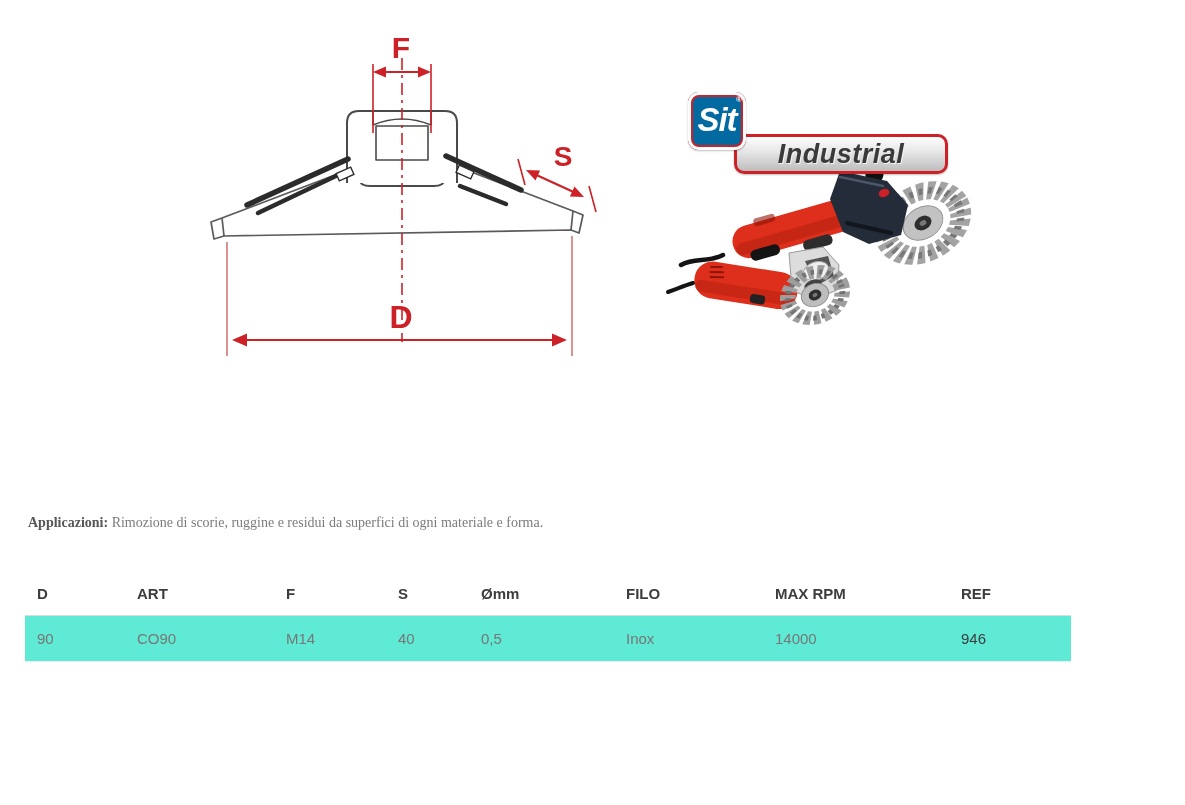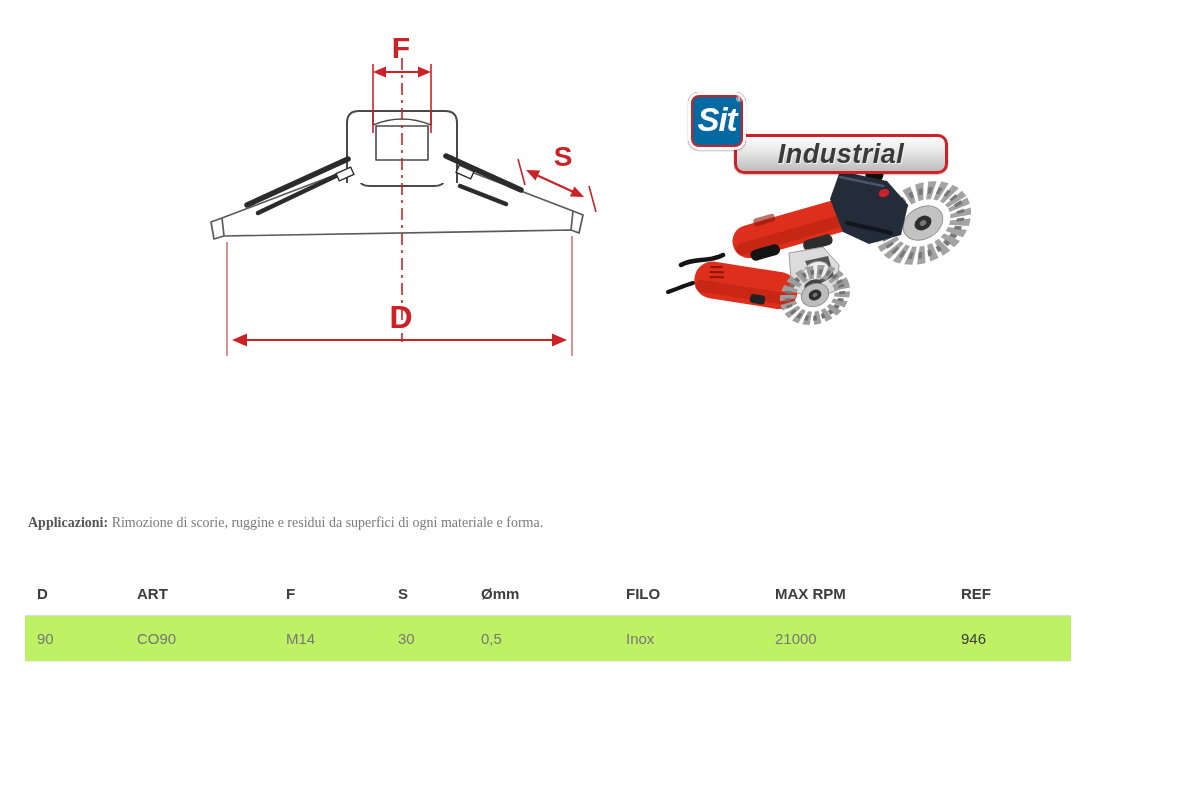--- a/index.html
+++ b/index.html
@@ -38,21 +38,21 @@
           font-size:14px; line-height:29px; color:#7b7b7b;font-family:Liberation Serif, serif; }
   .apps .apps-label { font-weight:bold; color:#565656; }
 
   
   table.spec { position:absolute; left:25px; top:575px; width:1046px;
                border-collapse:collapse; table-layout:fixed; }
   table.spec th { text-align:left; font-size:15px; font-weight:bold; color:#3d3d3d;
                padding:10px 12px 13px 12px; border-bottom:1px solid #dcdcdc;
                background:#ffffff; }
   table.spec td { text-align:left; font-size:15px; color:#777777;
-               padding:14px 12px; background:#bef264;
+               padding:14px 12px; background:#5eead4;
                border-bottom:1px solid #ececec; }
   table.spec td.t-bold { font-weight:normal; color:#3d3d3d; }
 </style>
 </head>
 <body>
 
 <div class="stage">
 
   <svg class="diagram" viewBox="0 0 450 345">
 
@@ -202,22 +202,22 @@
         <th>FILO</th>
         <th>MAX RPM</th>
         <th>REF</th>
       </tr>
     </thead>
     <tbody>
       <tr>
         <td>90</td>
         <td>CO90</td>
         <td>M14</td>
-        <td>30</td>
+        <td>40</td>
         <td>0,5</td>
         <td>Inox</td>
-        <td>21000</td>
+        <td>14000</td>
         <td class="t-bold">946</td>
       </tr>
     </tbody>
   </table>
 
 </div>
 
 </body></html>

